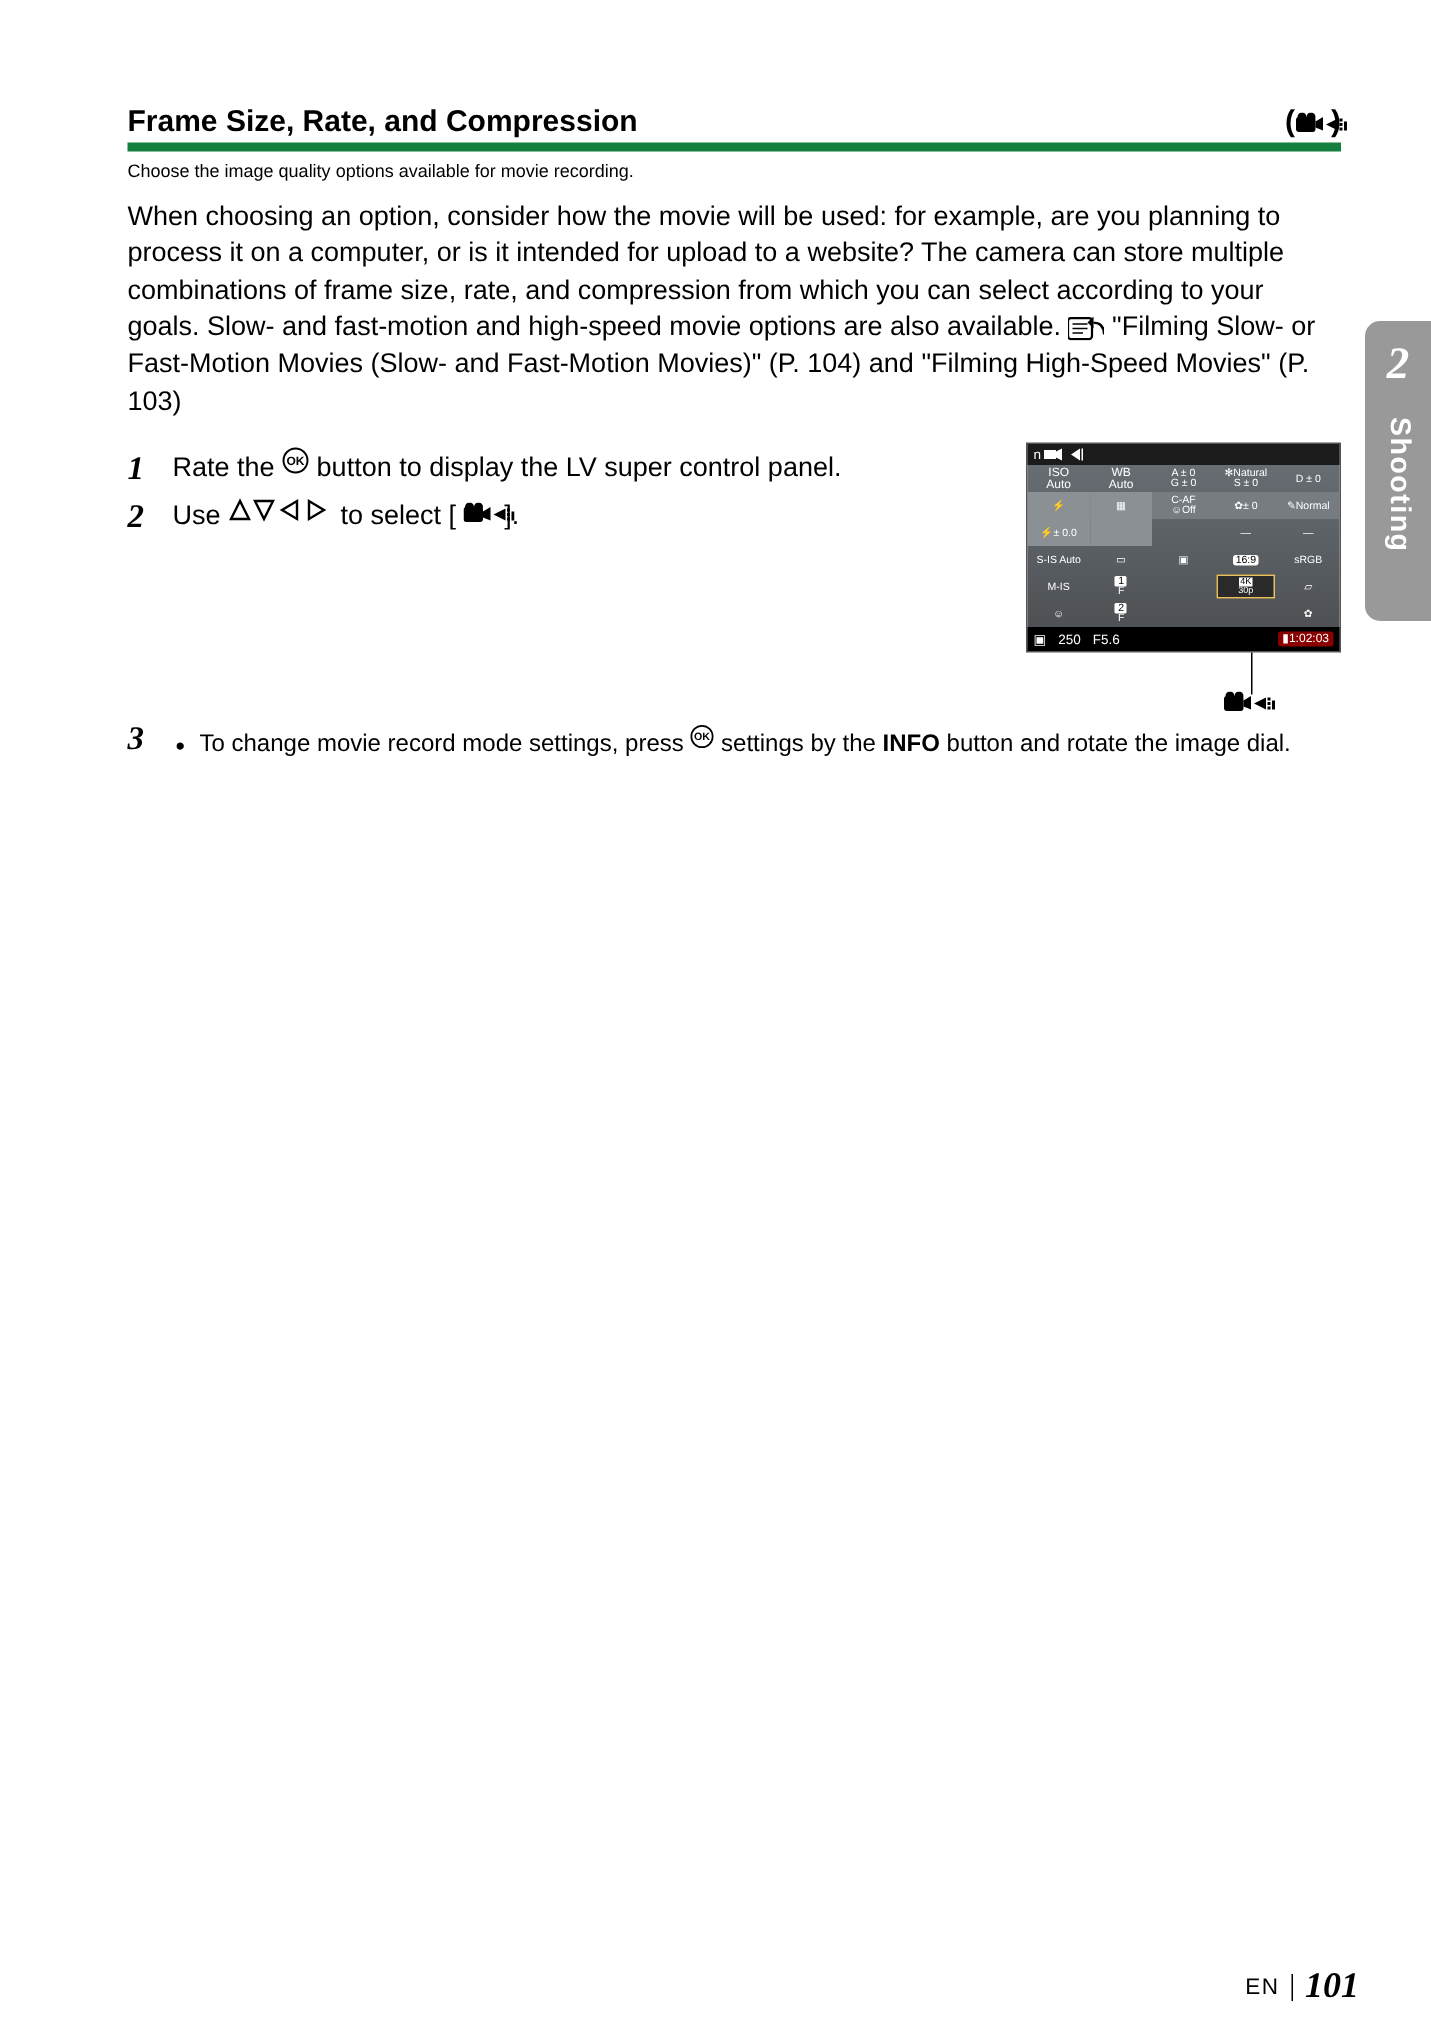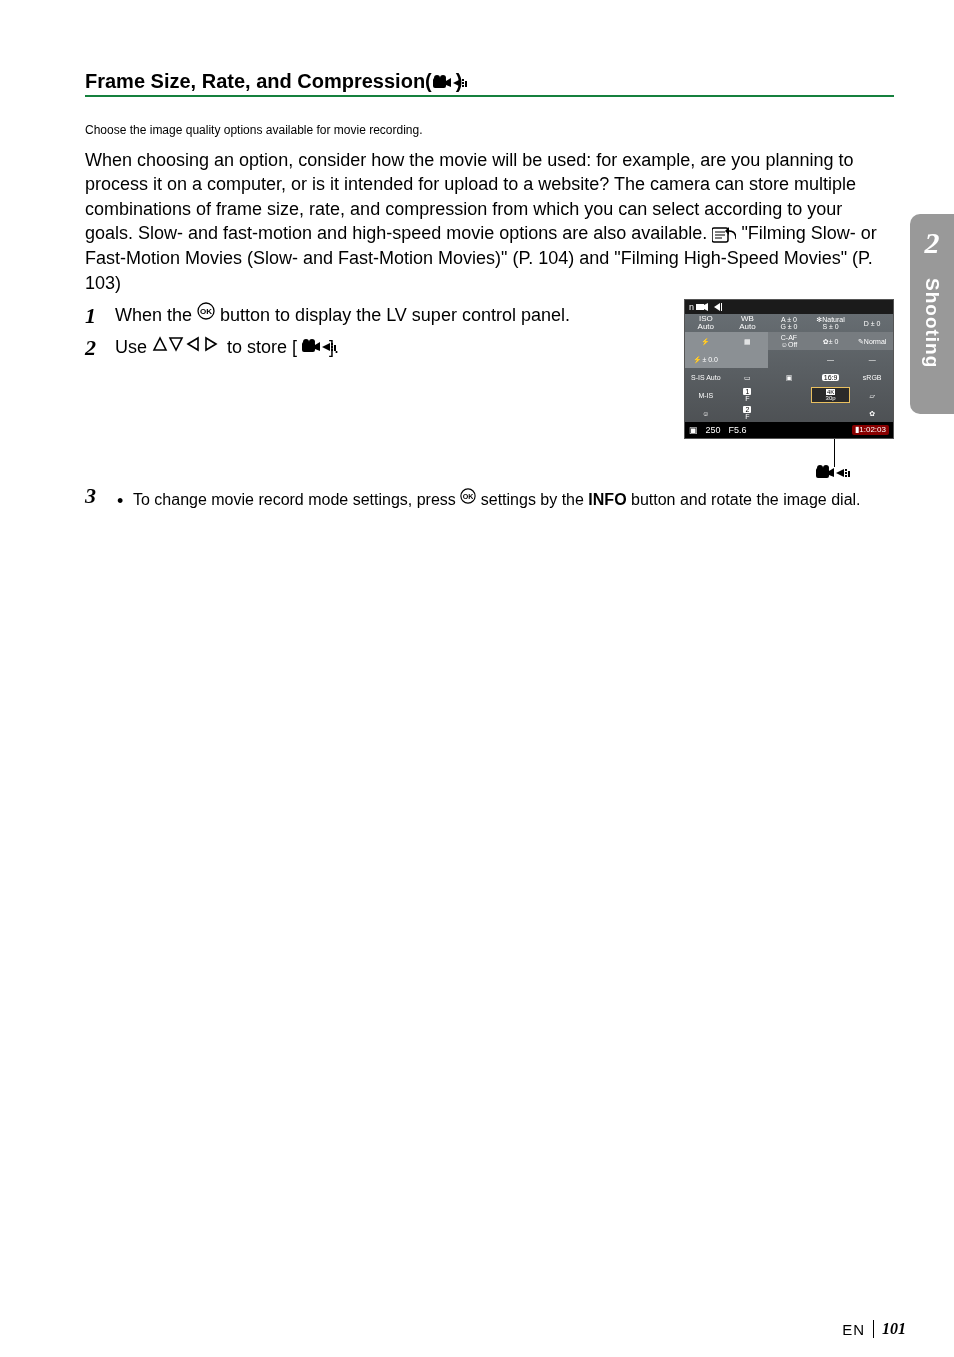--- a/index.html
+++ b/index.html
@@ -13,25 +13,25 @@
   }
   .page {
     padding: 70px 60px 40px 85px;
     position: relative;
     height: 100%;
   }
 
   
   .heading-row {
     display: flex;
-    justify-content: flex-start;
+    justify-content: space-between;
     align-items: baseline;
-    border-bottom: 2px solid #15803d;
+    border-bottom: 6px solid #15803d;
     padding-bottom: 2px;
-    margin-bottom: 25px;
+    margin-bottom: 5px;
   }
   .heading {
     font-size: 20px;
     font-weight: bold;
   }
   .heading-right {
     font-size: 20px;
     font-weight: bold;
     display: flex;
     align-items: center;
@@ -47,21 +47,21 @@
   .movie-icon svg { display:block; }
 
   .intro {
     font-size: 12px;
     line-height: 1.35;
     margin-bottom: 10px;
   }
   .para {
     font-size: 18px;
     line-height: 1.35;
-    margin-bottom: 4px;
+    margin-bottom: 16px;
   }
   .cross-ref-icon {
     display: inline-block;
     vertical-align: middle;
   }
 
   
   .steps {
     margin-top: 4px;
   }
@@ -247,21 +247,21 @@
   }
   .footer-sep {
     width: 1px;
     height: 18px;
     background: #000;
   }
   .footer-page {
     font-family: Georgia, 'Times New Roman', serif;
     font-style: italic;
     font-weight: bold;
-    font-size: 16px;
+    font-size: 24px;
   }
 
   .highlight-cell {
     background:#fff;
     color:#000;
     border-radius:2px;
     padding:0 2px;
     font-size:7px;
   }
   .inline-svg { vertical-align: middle; }
@@ -308,21 +308,21 @@
     </span>
     <span> "Filming Slow- or Fast-Motion Movies (Slow- and Fast-Motion Movies)" (P. 104) and "Filming High-Speed Movies" (P. 103)</span>
   </p>
 
   <div class="step-block-with-img">
     <div class="step-text-col">
       <div class="steps">
         <div class="step">
           <div class="step-num">1</div>
           <div class="step-body">
-            <span>When the </span>
+            <span>Rate the </span>
             <span class="ok-icon">
               <svg width="18" height="18" viewBox="0 0 18 18">
                 <circle cx="9" cy="9" r="8" fill="none" stroke="#000" stroke-width="1.3"></circle>
                 <text x="9" y="12" text-anchor="middle" font-size="8" font-family="Arial" font-weight="bold">OK</text>
               </svg>
             </span>
             <span> button to display the LV super control panel.</span>
           </div>
         </div>
 
@@ -331,21 +331,21 @@
           <div class="step-body">
             <span>Use </span>
             <span class="arrow-icons">
               <svg width="70" height="18" viewBox="0 0 70 18">
                 <polygon points="8,2 2,14 14,14" fill="none" stroke="#000" stroke-width="1.6"></polygon>
                 <polygon points="24,14 18,2 30,2" fill="none" stroke="#000" stroke-width="1.6"></polygon>
                 <polygon points="36,8 46,2 46,14" fill="none" stroke="#000" stroke-width="1.6"></polygon>
                 <polygon points="64,8 54,2 54,14" fill="none" stroke="#000" stroke-width="1.6"></polygon>
               </svg>
             </span>
-            <span> to store [</span>
+            <span> to select [</span>
             <span class="movie-icon">
               <svg width="34" height="18" viewBox="0 0 34 18">
                 <rect x="0" y="3" width="13" height="10" rx="2" fill="#000"></rect>
                 <circle cx="4" cy="3" r="3" fill="#000"></circle>
                 <circle cx="10" cy="3" r="3" fill="#000"></circle>
                 <polygon points="13,6 18,3 18,12 13,10" fill="#000"></polygon>
                 <polygon points="20,8 28,4 28,12" fill="#000"></polygon>
                 <rect x="29" y="4" width="2" height="2" fill="#000"></rect>
                 <rect x="29" y="7" width="2" height="2" fill="#000"></rect>
                 <rect x="29" y="10" width="2" height="2" fill="#000"></rect>

